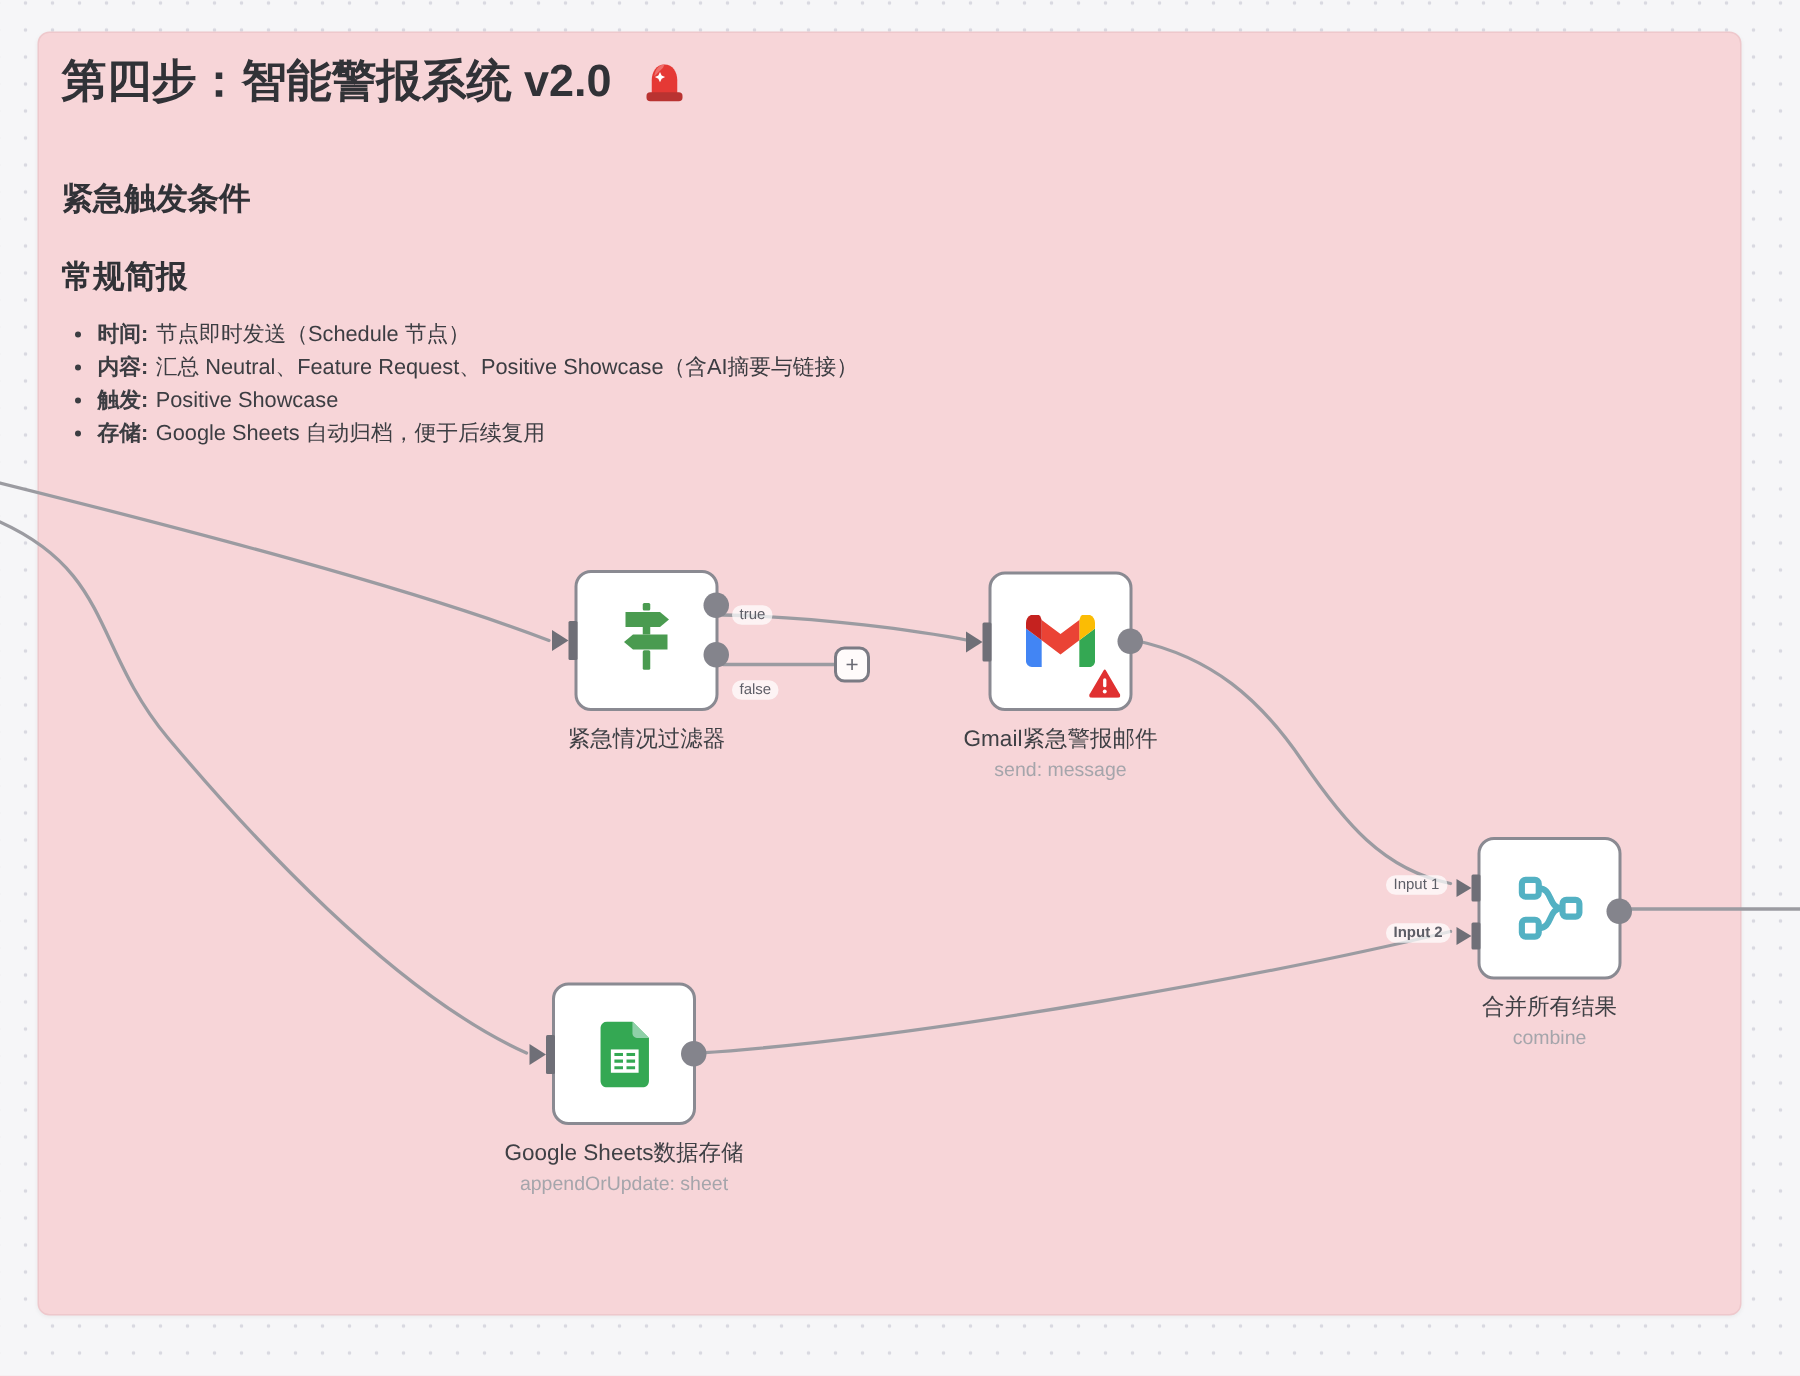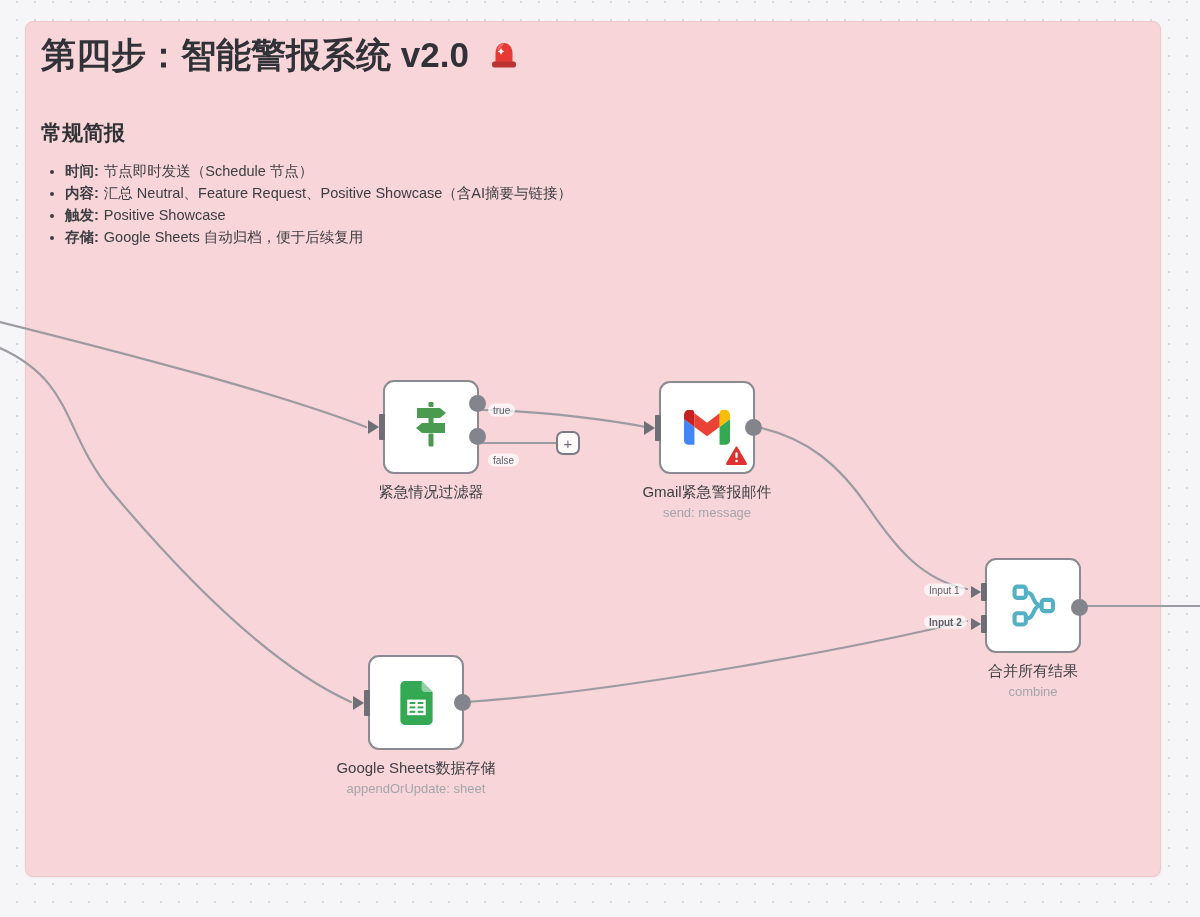--- a/index.html
+++ b/index.html
@@ -10,21 +10,21 @@
     background-image:radial-gradient(circle,#d9d9e1 1.1px,transparent 1.4px);
     background-size:18px 18px;background-position:8px 11px;
   }
   
   .sticky{
     position:absolute;left:25px;top:21px;width:1136px;height:856px;
     background:#f7d5d8;border:1px solid #eec8cc;border-radius:8px;
     box-shadow:0 1px 3px rgba(0,0,0,.05);z-index:1;
     padding:13px 20px 0 15px;box-sizing:border-box;color:#37383d;
   }
-  .sticky h1{font-size:35px;line-height:40px;font-weight:700;margin:0 0 44px;color:#313237;display:flex;align-items:center;gap:20px;}
+  .sticky h1{font-size:30px;line-height:40px;font-weight:700;margin:0 0 44px;color:#313237;display:flex;align-items:center;gap:20px;}
   .sticky h2{font-size:21px;line-height:28px;font-weight:700;margin:24px 0 13px;color:#313237;}
   .sticky ul{margin:0;padding-left:24px;}
   .sticky li{font-size:14.5px;line-height:22px;color:#3c3d42;}
   .sticky li .b{font-weight:700;margin-right:5px;}
   
   svg.wires{position:absolute;left:0;top:0;z-index:2;}
   .wire{stroke:#9b9ba1;stroke-width:2.2;fill:none;stroke-linecap:round;}
   
   .node{position:absolute;z-index:4;}
   .node .box{
@@ -70,20 +70,21 @@
       <span style="display:inline-flex;">
         <svg width="30" height="30" viewBox="0 0 30 30">
           <path d="M15 3 C9.5 3 6.5 8 6.5 13.5 V22 h17 V13.5 C23.5 8 20.5 3 15 3 z" fill="#e53935"></path>
           <path d="M15 3 C11 3 8.5 7 8.2 11 L14 5.2 z" fill="#ef6e6b"></path>
           <path d="M12 8 l1.1 2.3 2.3 1.1 -2.3 1.1 -1.1 2.3 -1.1 -2.3 -2.3 -1.1 2.3 -1.1 z" fill="#ffffff"></path>
           <rect x="3" y="21.5" width="24" height="6" rx="2.5" fill="#b93331"></rect>
         </svg>
       </span>
     </h1>
 
+    <h2>紧急触发条件</h2>
 
     <h2>常规简报</h2>
     <ul>
       <li><span class="b">时间:</span><span>节点即时发送（Schedule 节点）</span></li>
       <li><span class="b">内容:</span><span>汇总 Neutral、Feature Request、Positive Showcase（含AI摘要与链接）</span></li>
     </ul>
 
     <ul>
       <li><span class="b">触发:</span><span>Positive Showcase</span></li>
       <li><span class="b">存储:</span><span>Google Sheets 自动归档，便于后续复用</span></li>

